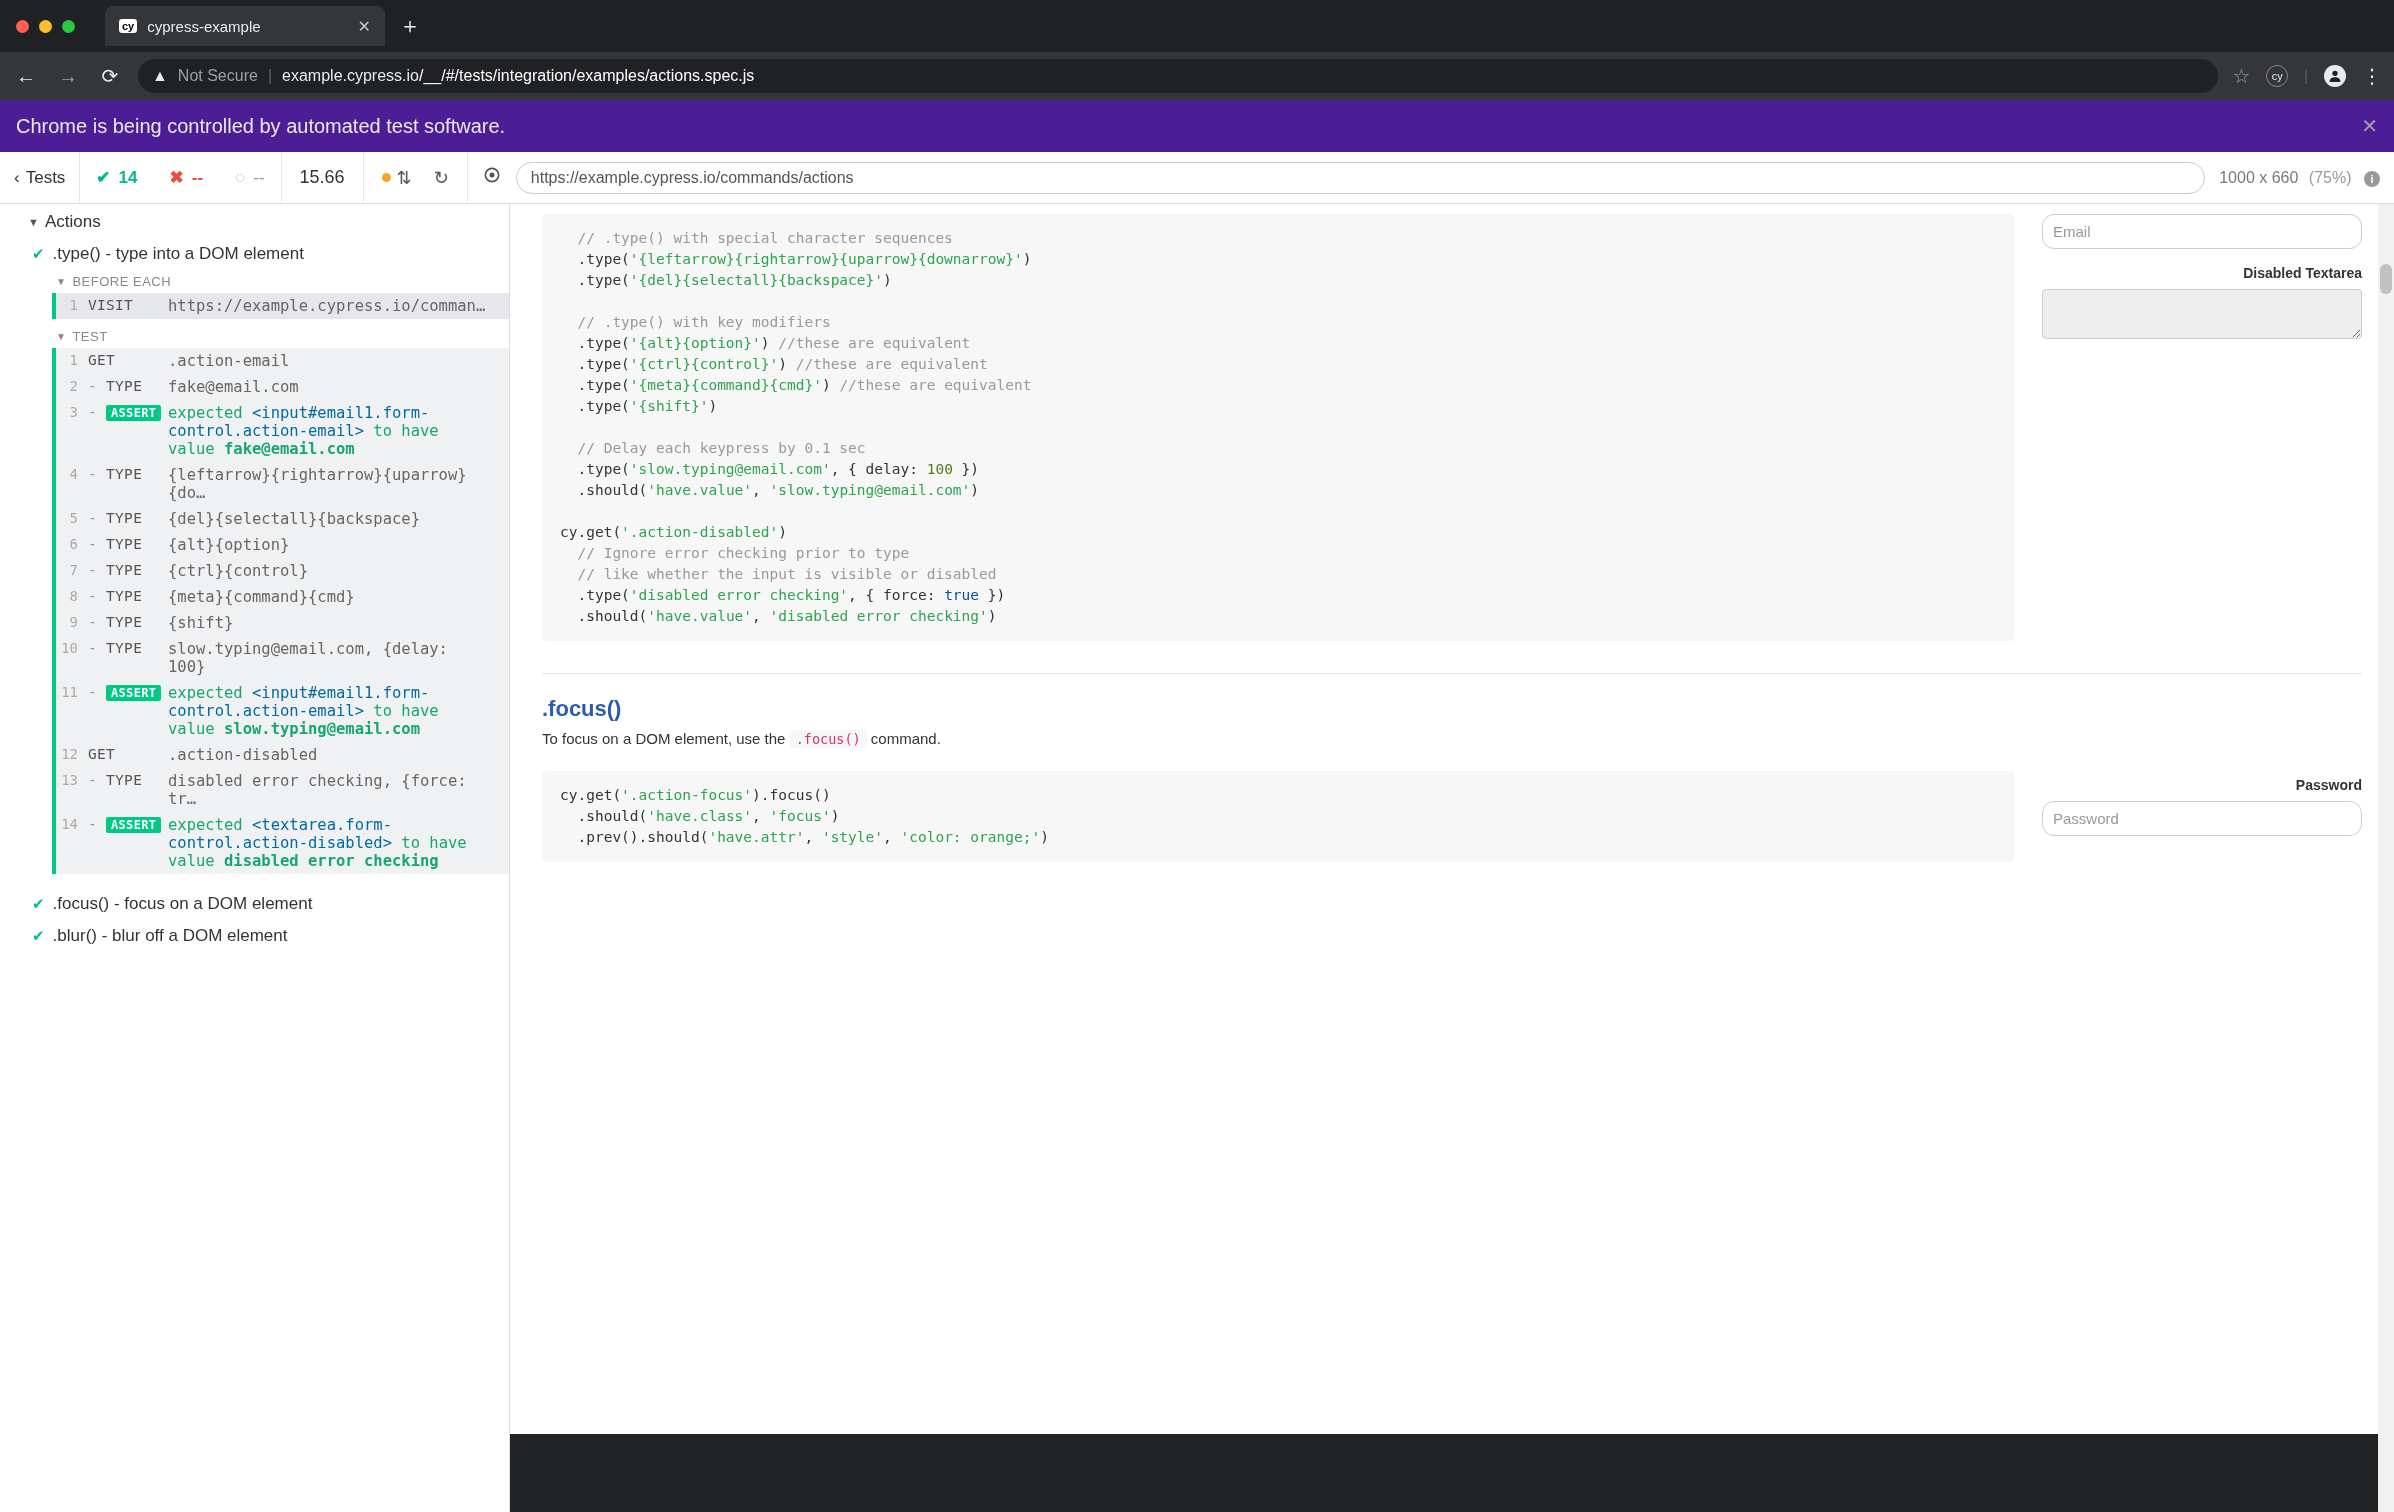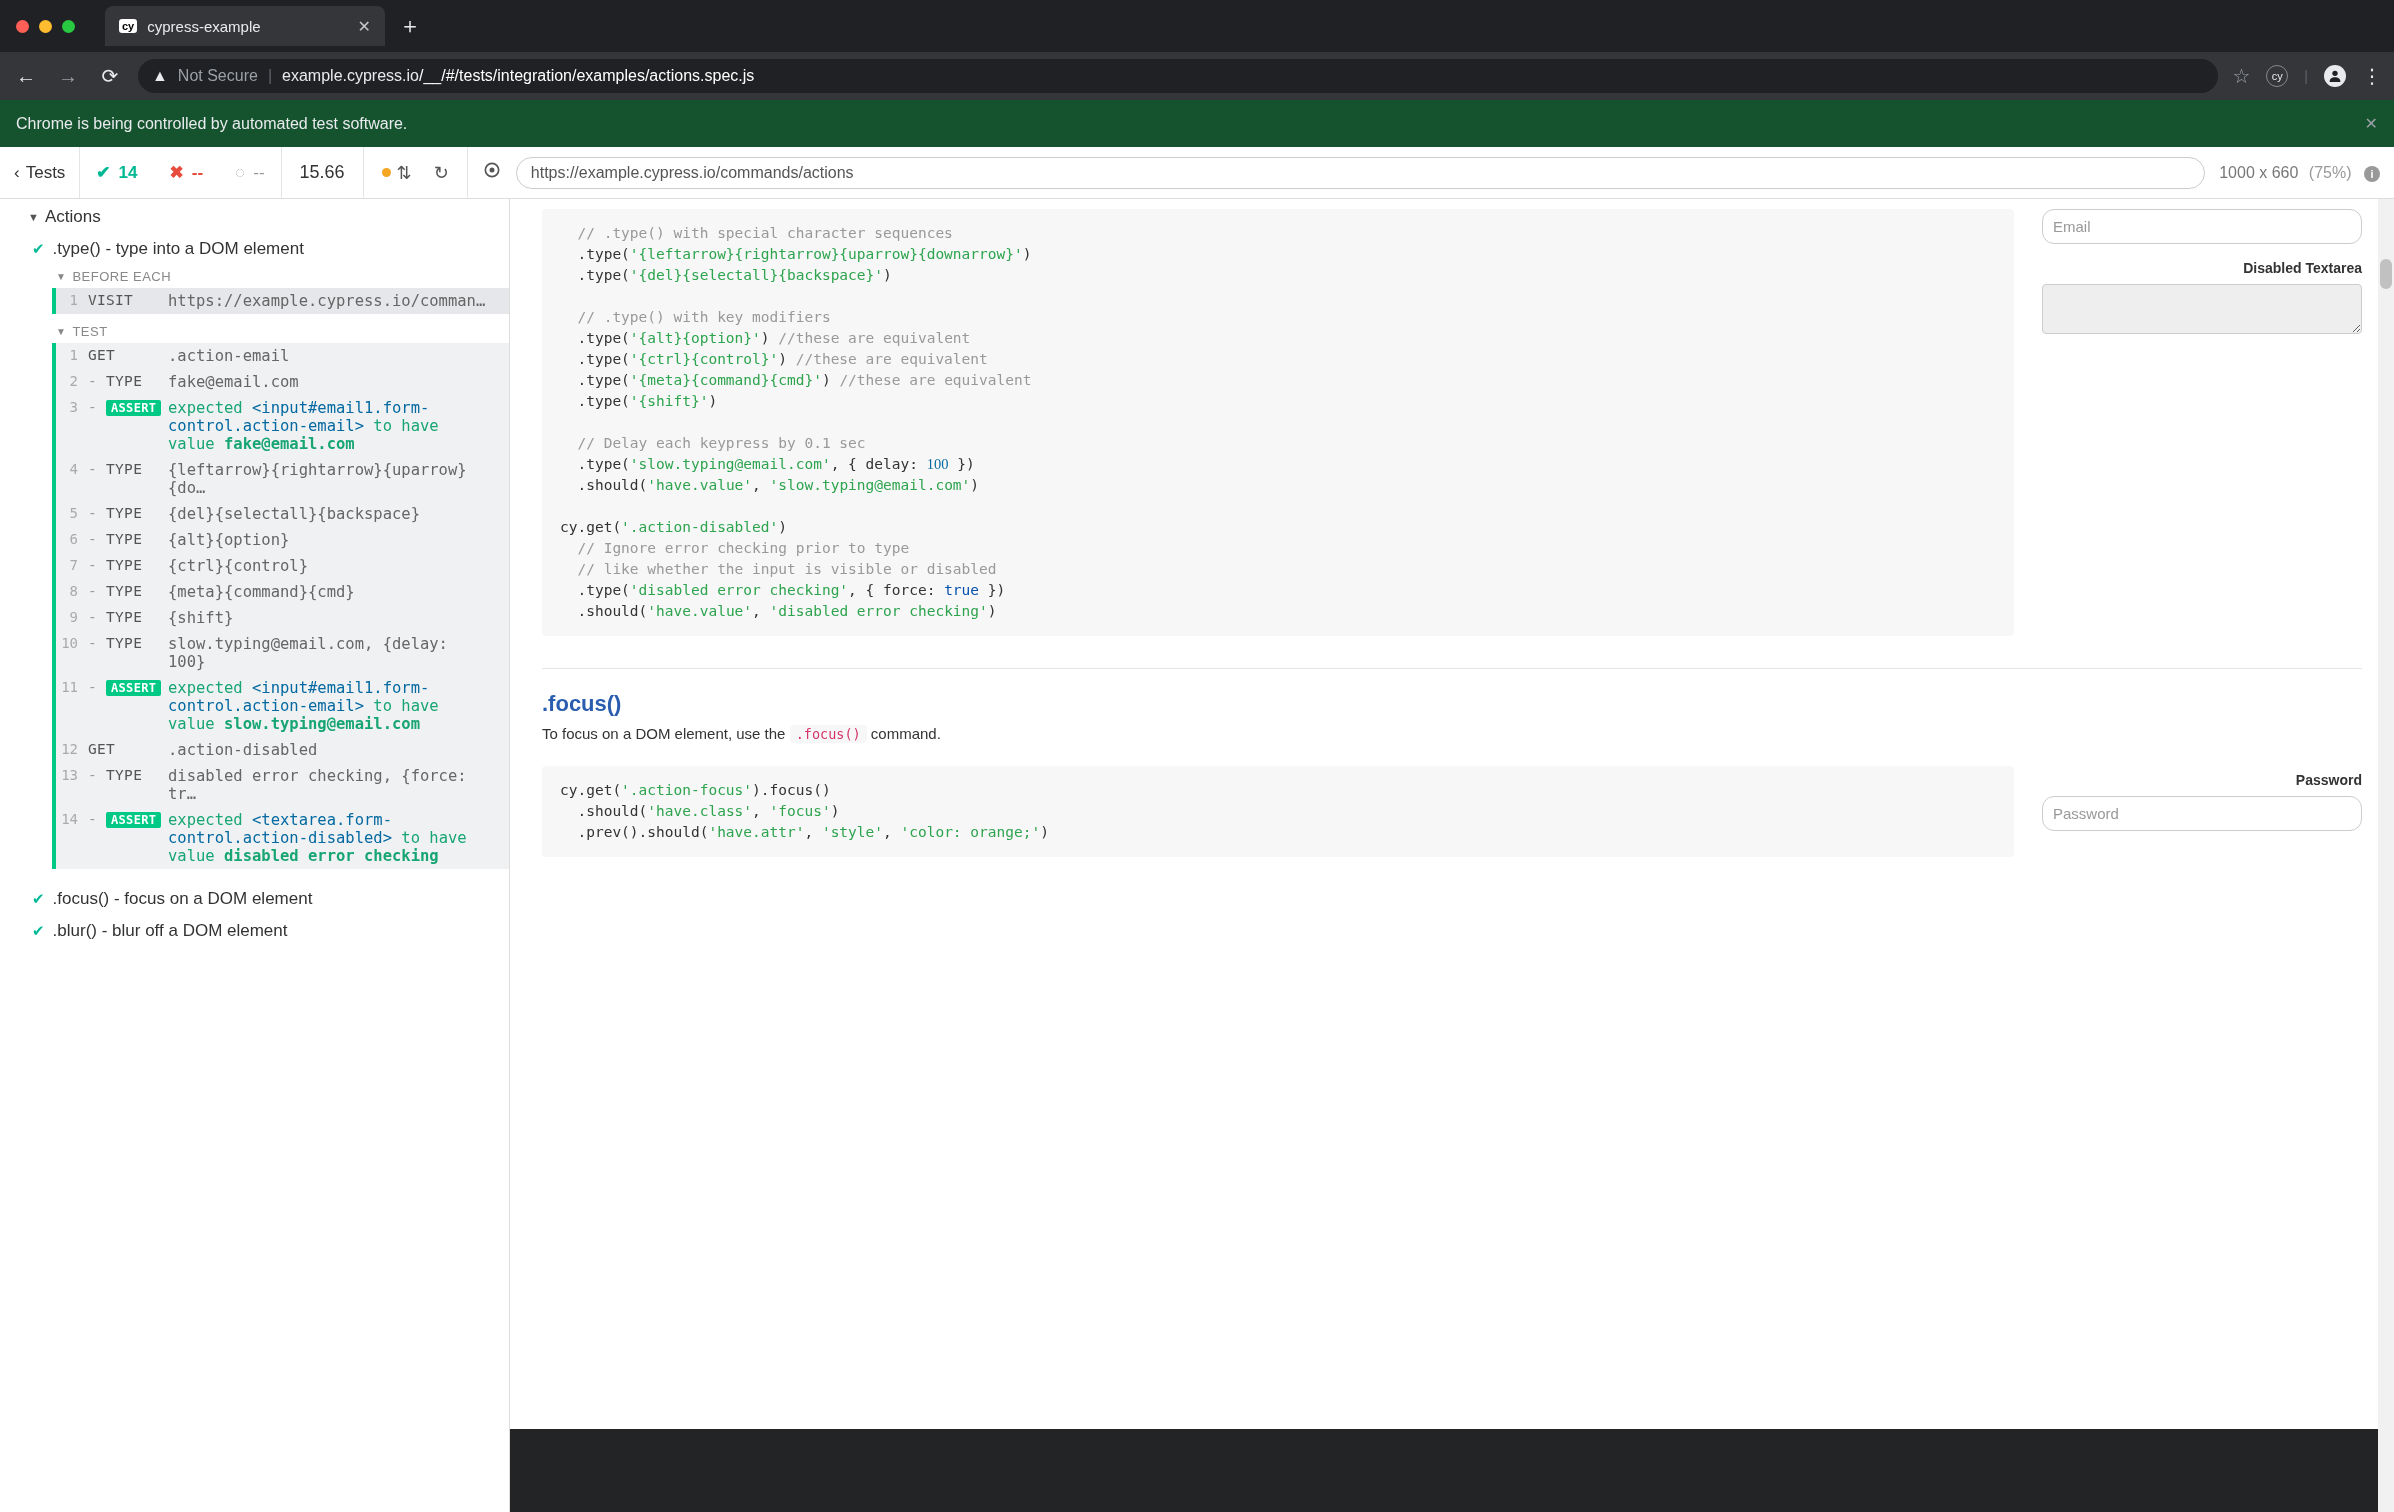--- a/index.html
+++ b/index.html
@@ -20,21 +20,21 @@
 .navbtn { color:#9aa0a6; font-size:20px; width:28px; text-align:center; }
 .navbtn.active{color:#e8eaed;}
 .addr { flex:1; display:flex; align-items:center; background:#202124; border-radius:20px; height:34px; padding:0 14px; gap:10px; color:#e8eaed; font-size:16px;}
 .addr .warn{ color:#e8eaed;}
 .addr .sec { color:#9aa0a6; }
 .addr .host { color:#e8eaed;}
 .addr .path { color:#ffffff;text-align:right;}
 .addrright{display:flex; align-items:center; gap:16px; color:#e8eaed;}
 .circicon{width:22px;height:22px;border-radius:50%;display:inline-flex;align-items:center;justify-content:center;}
 
-.infobar{ background:#14532d; color:#e8eaed; padding:14px 16px; font-size:16px; display:flex; justify-content:space-between; align-items:center;}
+.infobar{ background:#4c1d95; color:#e8eaed; padding:14px 16px; font-size:20px; display:flex; justify-content:space-between; align-items:center;}
 
 
 .cy-wrap{ display:flex; height: calc(1512px - 52px - 48px - 52px); }
 
 
 .cy-header{ display:flex; align-items:center; height:52px; border-bottom:1px solid #ddd; background:#fff;}
 .hd-left{ display:flex; align-items:center; height:100%; }
 .hd-tests{ display:flex; align-items:center; gap:6px; padding:0 14px; height:100%; border-right:1px solid #e5e5e5; font-size:17px; font-weight:500; cursor:pointer;}
 .hd-stat{ display:flex; align-items:center; gap:8px; padding:0 16px; height:100%; font-size:17px;}
 .hd-stat.pass{ color:#00b894; font-weight:600;}
@@ -74,21 +74,21 @@
 
 .aut-wrap{ flex:1; background:#222426; display:flex; flex-direction:column;}
 .aut-inner{ background:#fff; flex:1; overflow:hidden; position:relative; margin:0; }
 .aut-dark{ background:#222426; height:130px;}
 .aut-content{ padding:0 20px 20px 20px; font-family: -apple-system, sans-serif; height: calc(100% - 130px); overflow:hidden; background:#fff;}
 .aut-row{ display:flex; gap:28px; padding:10px 12px;}
 .code-col{ flex:1; background:#f7f7f7; border-radius:4px; padding:14px 18px; font-family: Menlo, Consolas, monospace; font-size:14.5px; line-height:1.45; color:#333; white-space:pre; overflow:hidden;}
 .form-col{ width:320px;}
 .code-col .c{ color:#999;}
 .code-col .s{ color:#2da44e;text-align:right;}
-.code-col .n{ color:#0369a1;font-family:Liberation Serif, serif;}
+.code-col .n{ color:#4d7c0f;}
 .code-col .b{ color:#0550ae;}
 .form-label{ font-weight:700; font-size:14px; margin:6px 0 8px;text-align:right;}
 .form-input{ width:100%; border:1px solid #ccc; border-radius:12px; padding:8px 10px; font-size:15px; background:#fff;}
 .form-input::placeholder{color:#999;}
 .form-ta{ width:100%; border:1px solid #ccc; border-radius:4px; height:50px; background:#eee; resize:vertical;}
 hr.sep{border:none; border-top:1px solid #e5e5e5; margin:22px 12px;}
 .sec-title{ color:#2a5db0; font-size:22px; font-weight:600; padding:0 12px 4px;}
 .sec-desc{ padding:4px 12px 14px; font-size:15px;}
 .inline-code{ background:#f7f7f7; color:#d6336c; padding:1px 6px; border-radius:3px; font-family:Menlo,monospace; font-size:13.5px;}
 .scrollbar-r{position:absolute; right:0; top:0; width:16px; height:100%; background:#f1f1f1;}

